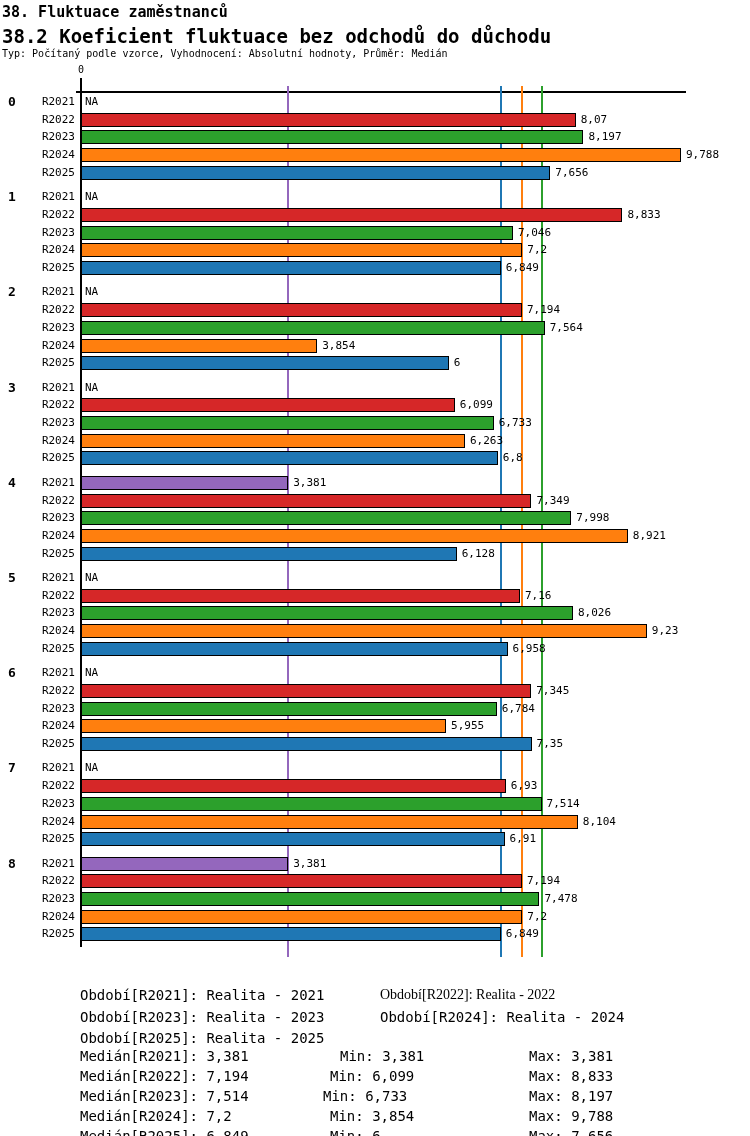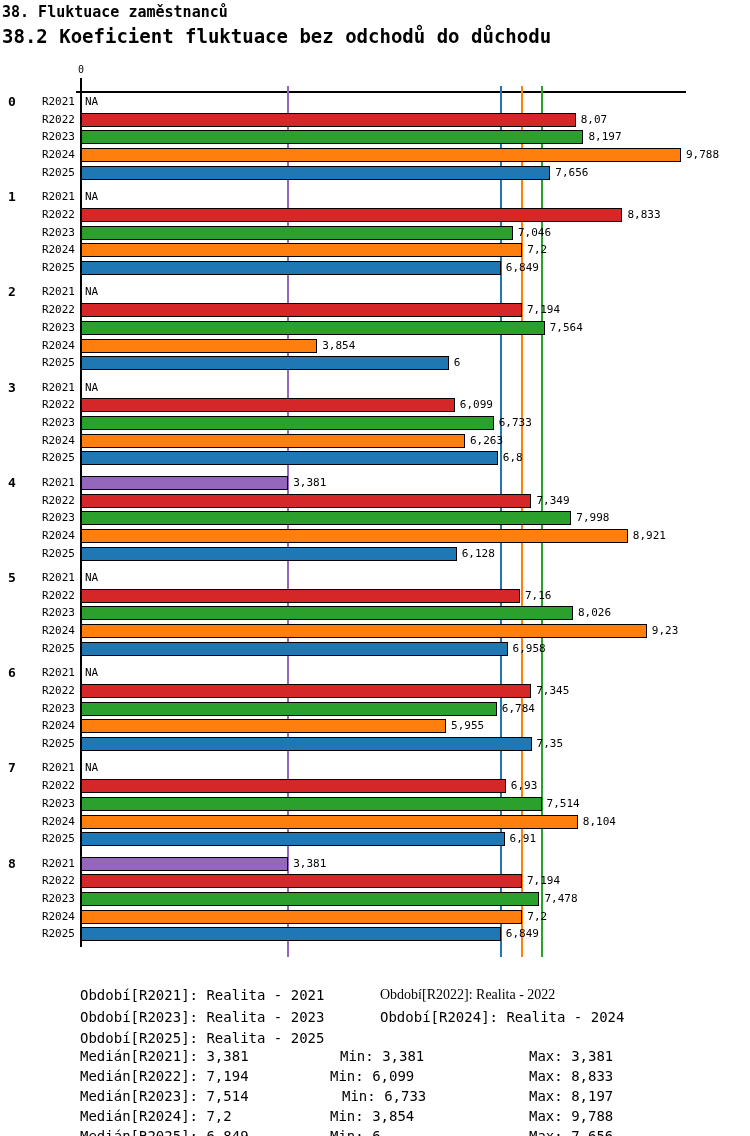--- a/index.html
+++ b/index.html
@@ -19,20 +19,21 @@
   .row-label{position:absolute;font-size:11px;line-height:14px;text-align:right;width:40px;white-space:pre;}
   .group-label{position:absolute;font-size:13px;line-height:14px;font-weight:bold;white-space:pre;}
   .legend-text{position:absolute;font-size:14px;line-height:14px;white-space:pre;margin-top:17px;}
 </style>
 </head>
 <body>
 
 <div class="page">
   <div class="title">38. Fluktuace zaměstnanců</div>
   <div class="subtitle">38.2 Koeficient fluktuace bez odchodů do důchodu</div>
+  <div class="metaline">Typ: Počítaný podle vzorce, Vyhodnocení: Absolutní hodnoty, Průměr: Medián</div>
 
   <div class="zero-label" style="left:81px;">0</div>
   <div class="tickmark" style="left:80px;top:78px;height:14px;"></div>
   <div class="axis-h" style="left:76px;top:91px;width:610px;"></div>
   <div class="axis-v" style="left:80px;top:91px;height:856px;"></div>
 
   <div id="chart">
       <div class="median-line" style="left: 287.255px; top: 86px; height: 871px; background: rgb(148, 103, 189);"></div>
       <div class="median-line" style="left: 520.992px; top: 86px; height: 871px; background: rgb(214, 39, 40);"></div>
       <div class="median-line" style="left: 521.36px; top: 86px; height: 871px; background: rgb(255, 127, 14);"></div>
@@ -182,21 +183,21 @@
       <div class="legend-text" style="left: 80px; top: 992.5px;">Období[R2023]: Realita - 2023</div>
       <div class="legend-text" style="left: 380px; top: 992.5px;">Období[R2024]: Realita - 2024</div>
       <div class="legend-text" style="left: 80px; top: 1014px;">Období[R2025]: Realita - 2025</div>
       <div class="legend-text" style="left: 80px; top: 1032px;">Medián[R2021]: 3,381</div>
       <div class="legend-text" style="left: 340px; top: 1032px;">Min: 3,381</div>
       <div class="legend-text" style="left: 529px; top: 1032px;">Max: 3,381</div>
       <div class="legend-text" style="left: 80px; top: 1052px;">Medián[R2022]: 7,194</div>
       <div class="legend-text" style="left: 330px; top: 1052px;">Min: 6,099</div>
       <div class="legend-text" style="left: 529px; top: 1052px;">Max: 8,833</div>
       <div class="legend-text" style="left: 80px; top: 1072px;">Medián[R2023]: 7,514</div>
-      <div class="legend-text" style="left: 342px; top: 1072px;">Min: 6,733</div>
+      <div class="legend-text" style="left: 323px; top: 1072px;">Min: 6,733</div>
       <div class="legend-text" style="left: 529px; top: 1072px;">Max: 8,197</div>
       <div class="legend-text" style="left: 80px; top: 1092px;">Medián[R2024]: 7,2</div>
       <div class="legend-text" style="left: 330px; top: 1092px;">Min: 3,854</div>
       <div class="legend-text" style="left: 529px; top: 1092px;">Max: 9,788</div>
       <div class="legend-text" style="left: 80px; top: 1112px;">Medián[R2025]: 6,849</div>
       <div class="legend-text" style="left: 330px; top: 1112px;">Min: 6</div>
       <div class="legend-text" style="left: 529px; top: 1112px;">Max: 7,656</div>
     </div>
 </div>
 

